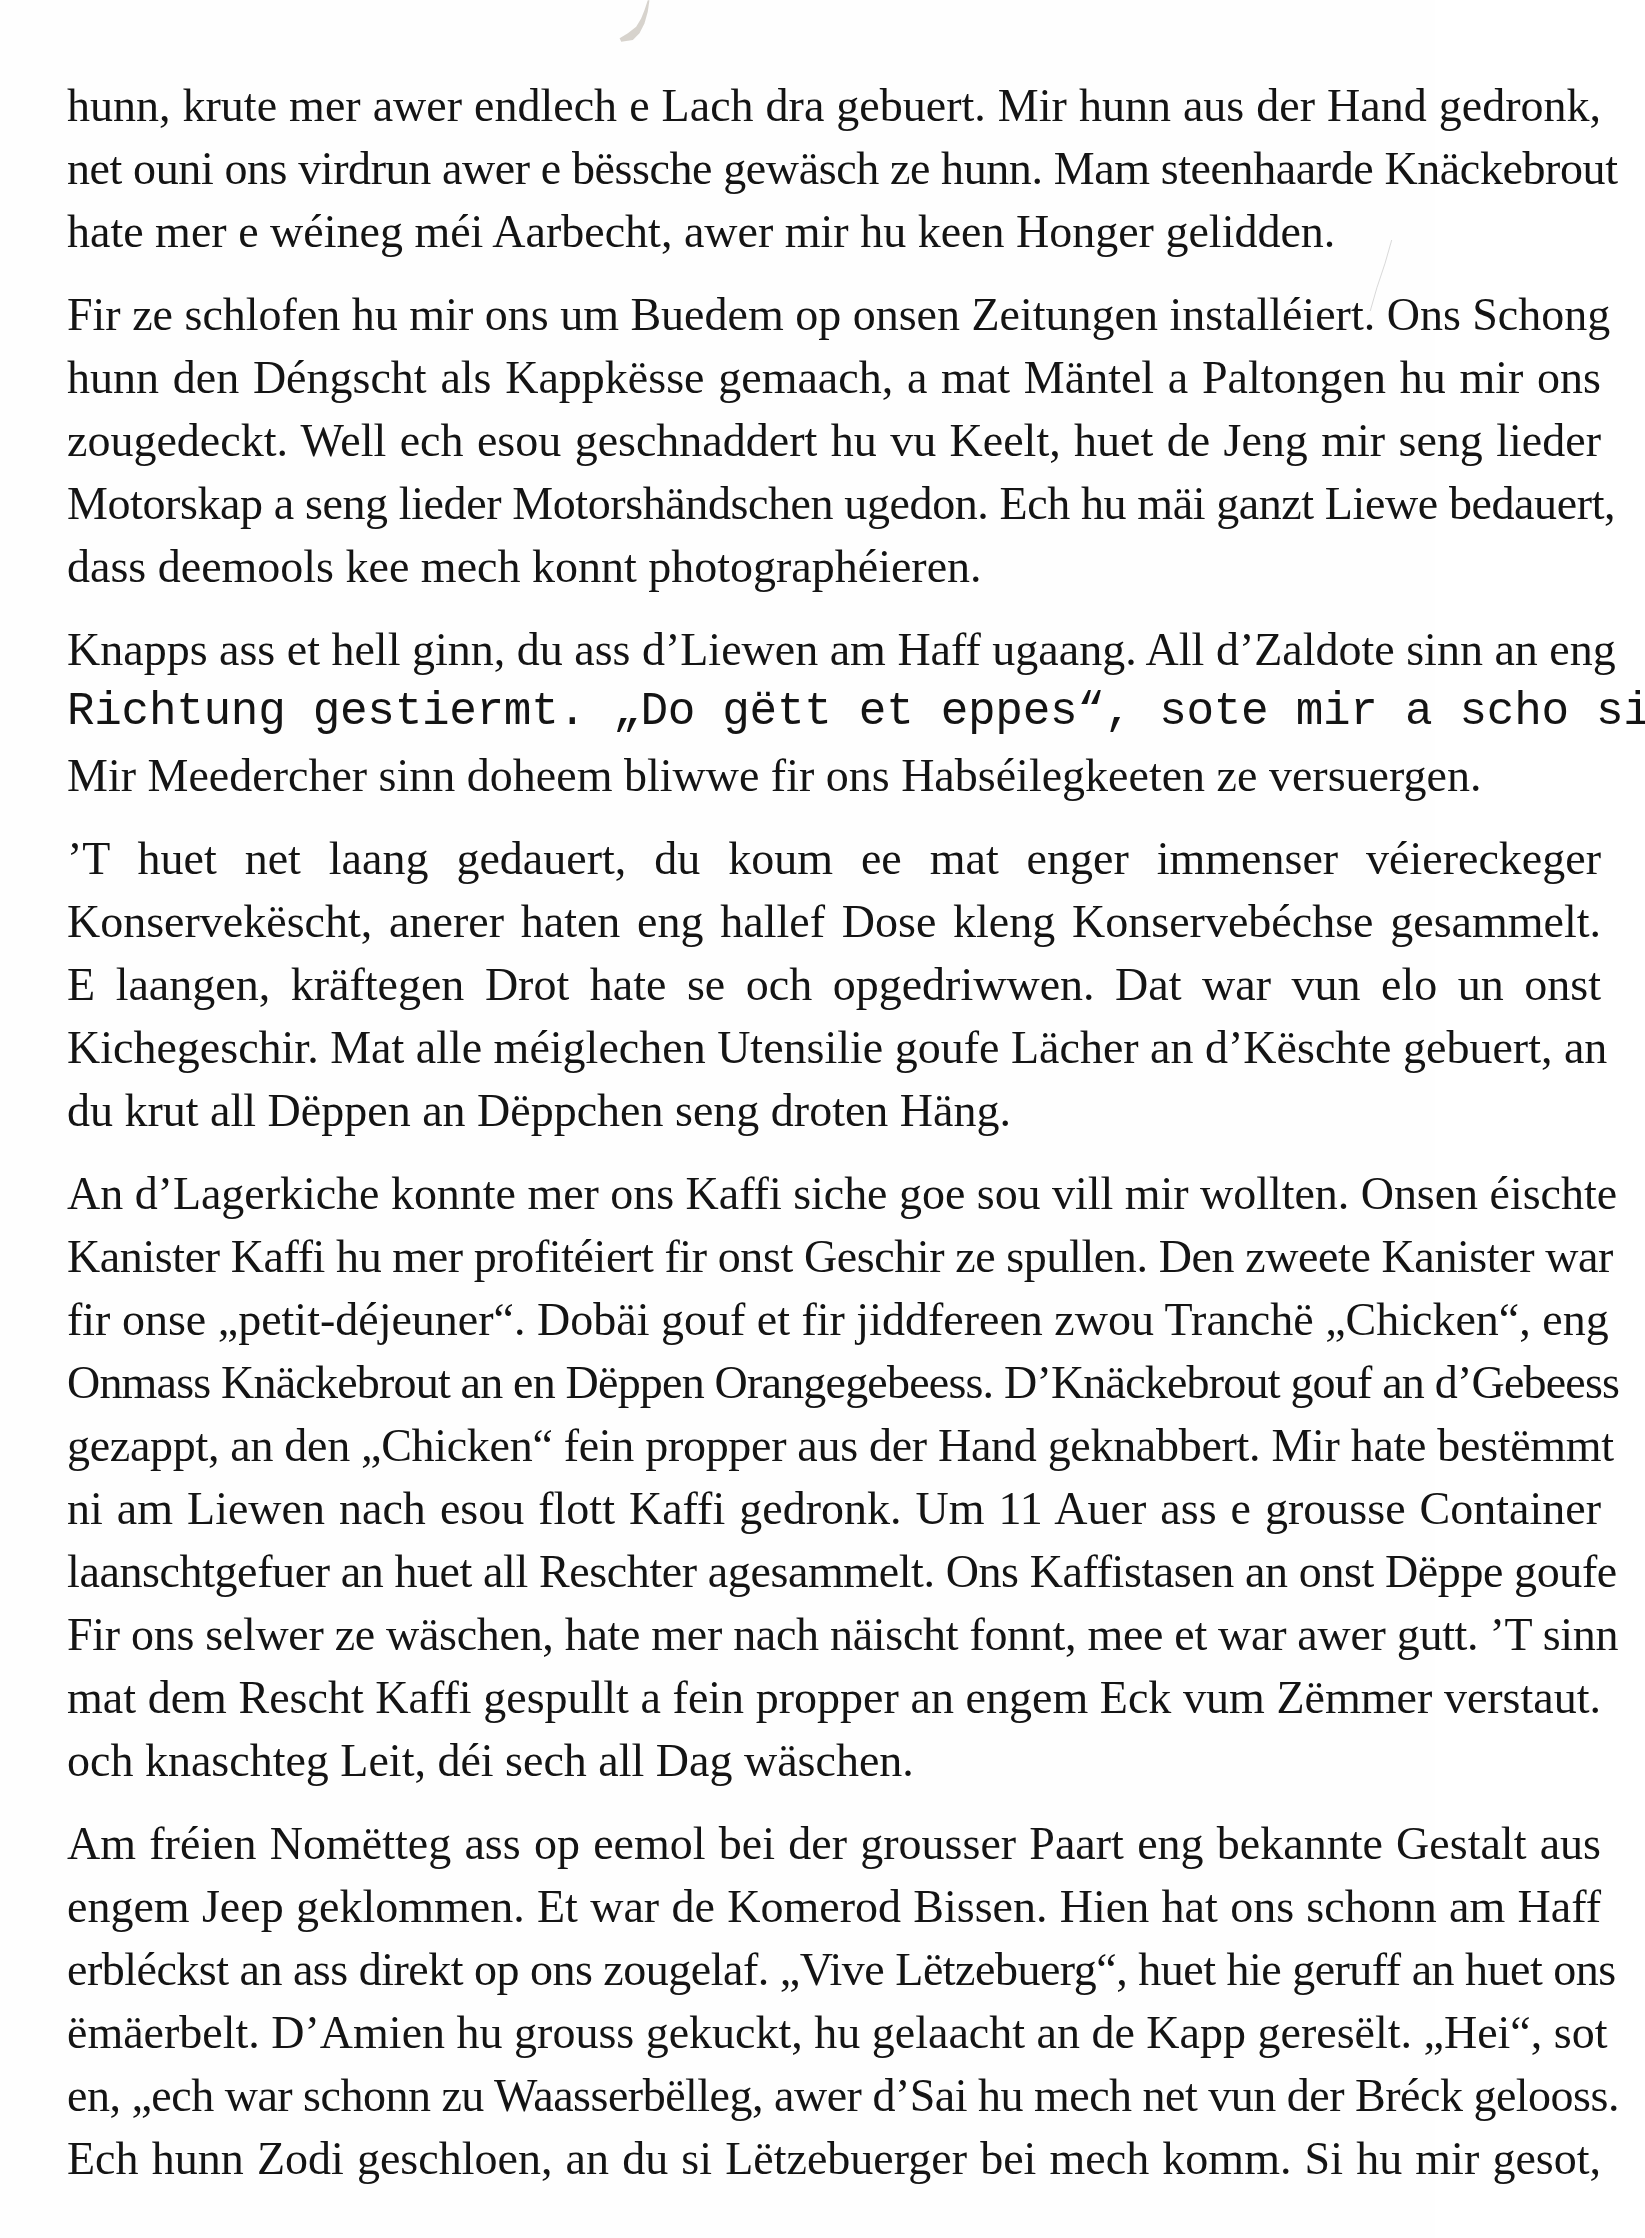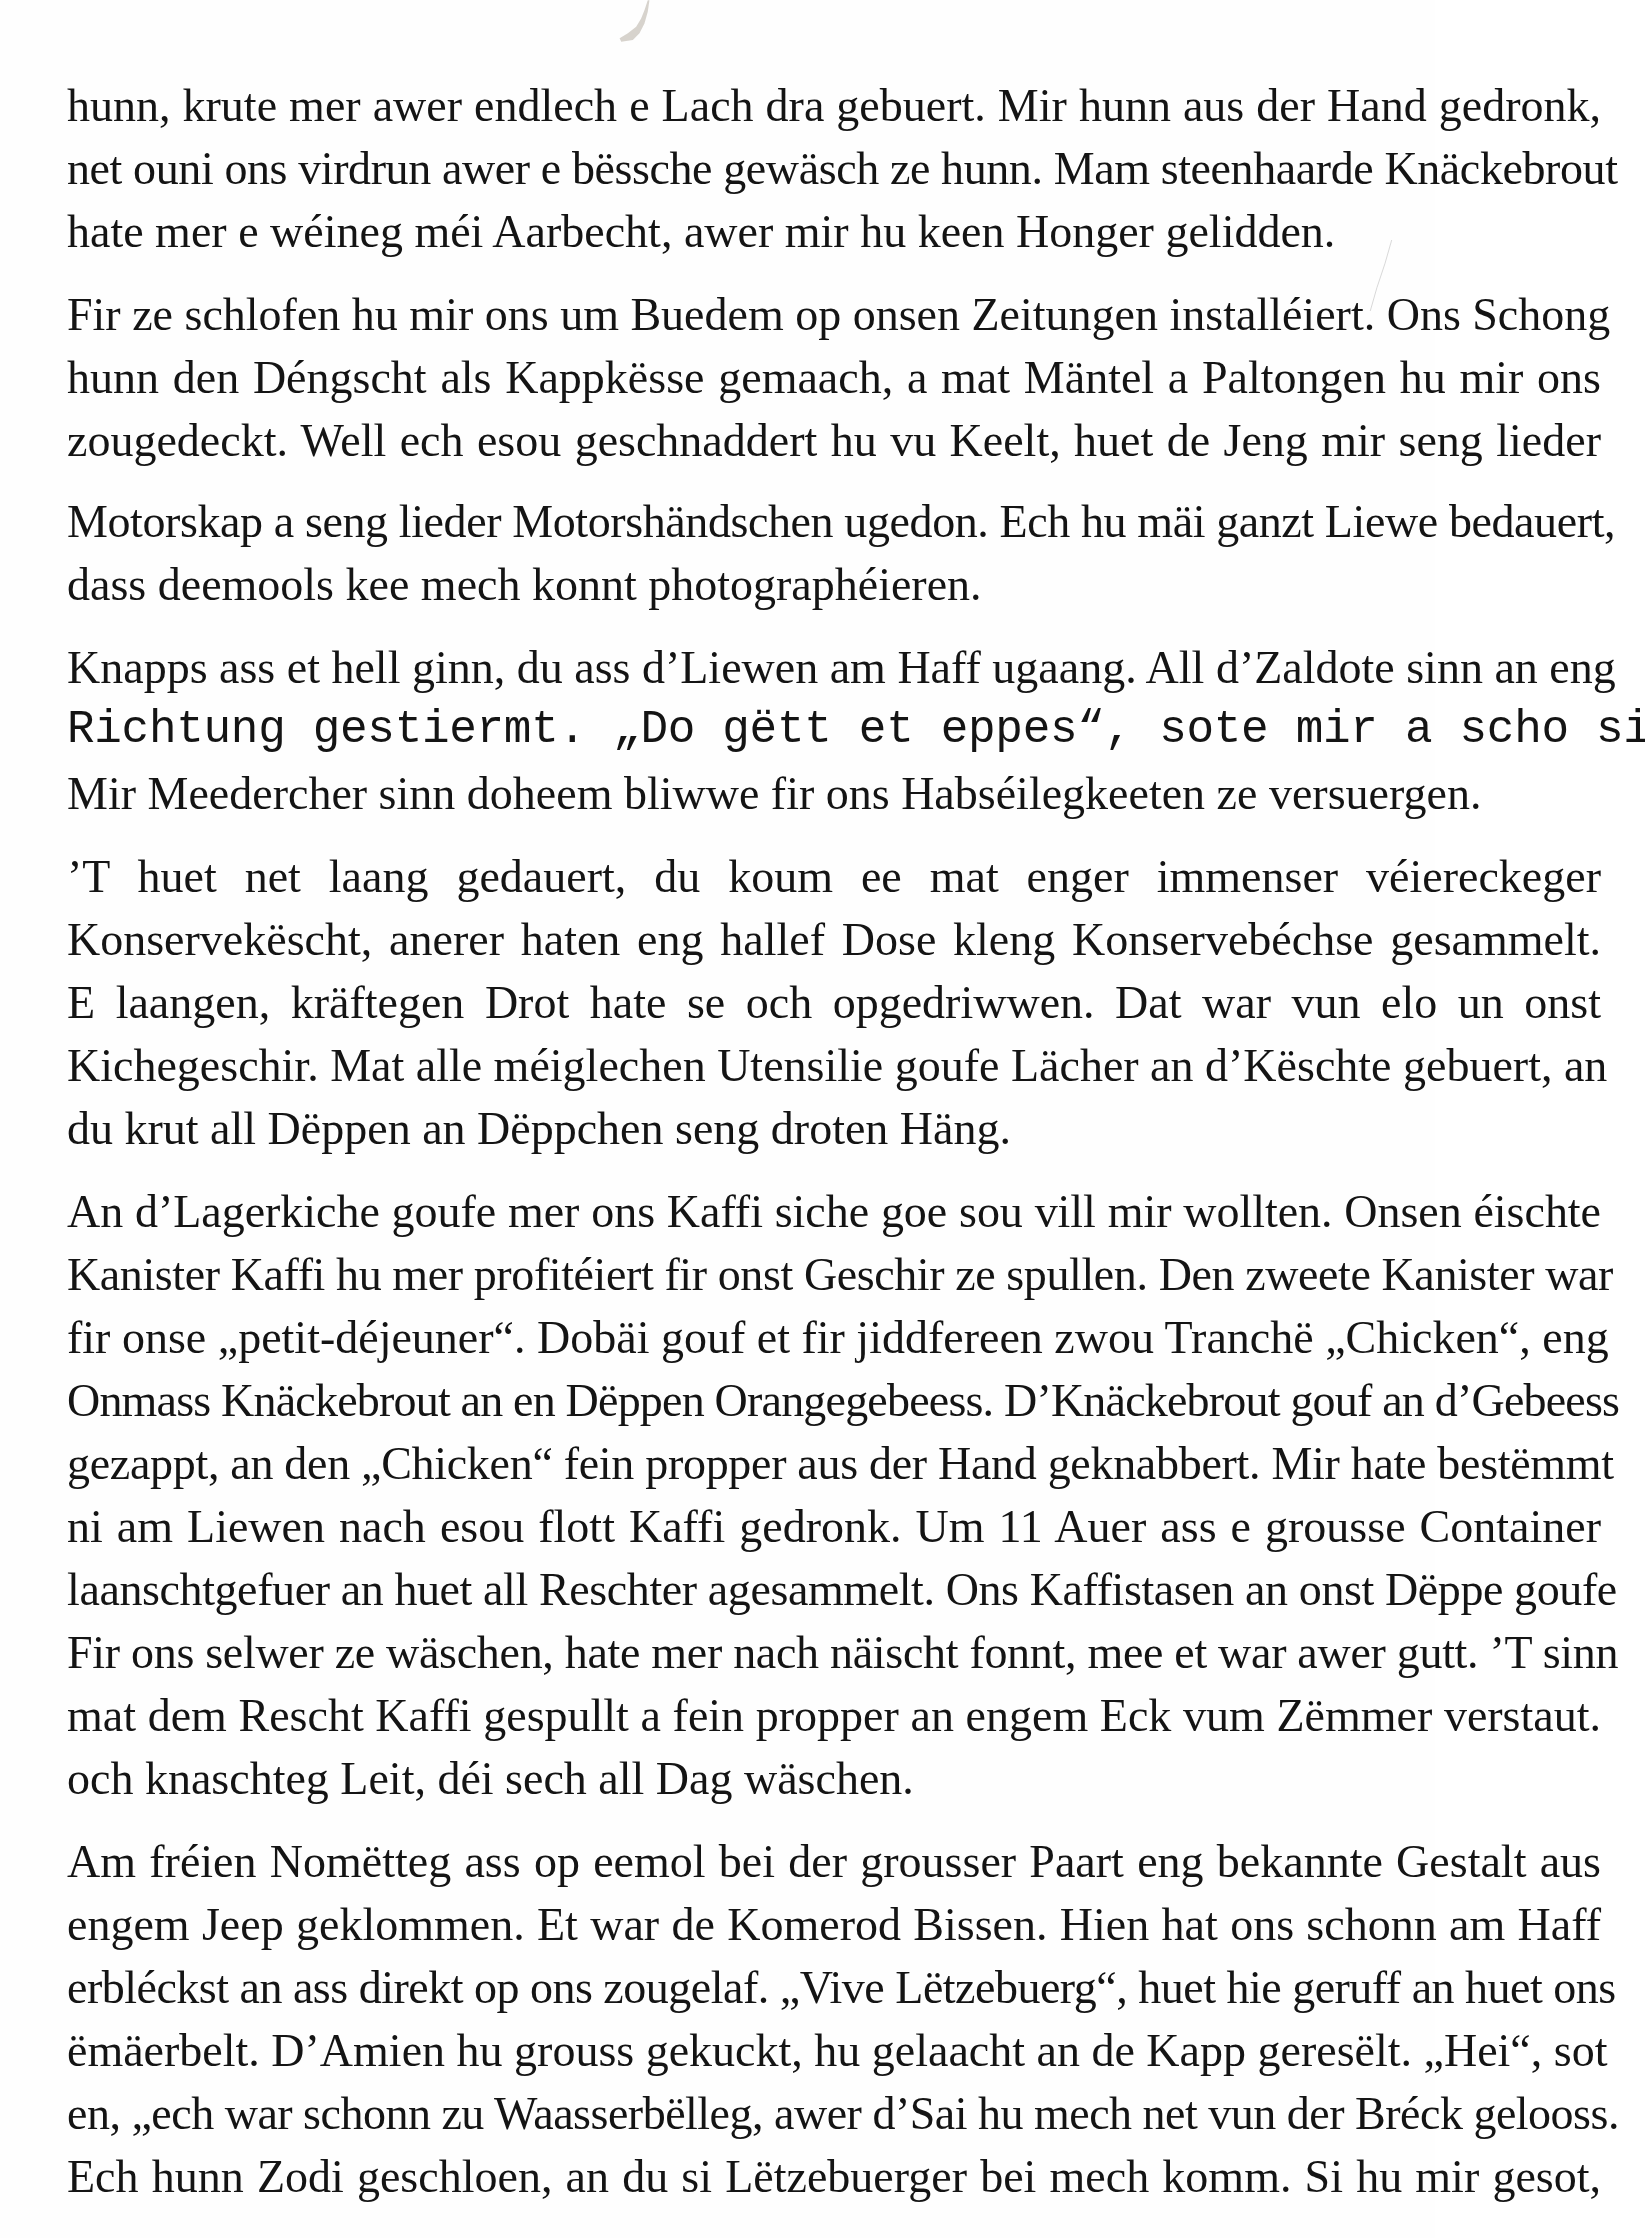--- a/index.html
+++ b/index.html
@@ -86,40 +86,40 @@
     <p>
       <span class="line" style="white-space: nowrap; display: block;">hunn, krute mer awer endlech e Lach dra gebuert. Mir hunn aus der Hand gedronk,</span>
       <span class="line" style="white-space: nowrap; display: block; letter-spacing: -0.4px;">net ouni ons virdrun awer e bëssche gewäsch ze hunn. Mam steenhaarde Knäckebrout</span>
       <span class="line last">hate mer e wéineg méi Aarbecht, awer mir hu keen Honger gelidden.</span>
     </p>
 
     <p>
       <span class="line" style="white-space: nowrap; display: block;">Fir ze schlofen hu mir ons um Buedem op onsen Zeitungen installéiert. Ons Schong</span>
       <span class="line" style="white-space: nowrap; display: block;">hunn den Déngscht als Kappkësse gemaach, a mat Mäntel a Paltongen hu mir ons</span>
       <span class="line" style="white-space: nowrap; display: block;">zougedeckt. Well ech esou geschnaddert hu vu Keelt, huet de Jeng mir seng lieder</span>
-      <span class="line" style="white-space: nowrap; display: block; letter-spacing: -0.4px; margin-top: 18px;">Motorskap a seng lieder Motorshändschen ugedon. Ech hu mäi ganzt Liewe bedauert,</span>
+      <span class="line" style="white-space: nowrap; display: block; letter-spacing: -0.4px;">Motorskap a seng lieder Motorshändschen ugedon. Ech hu mäi ganzt Liewe bedauert,</span>
       <span class="line last">dass deemools kee mech konnt photographéieren.</span>
     </p>
 
     <p>
       <span class="line" style="white-space: nowrap; display: block;">Knapps ass et hell ginn, du ass d’Liewen am Haff ugaang. All d’Zaldote sinn an eng</span>
       <span class="line" style="white-space: nowrap; display: block; letter-spacing: -0.3px; font-family: Liberation Mono, monospace;">Richtung gestiermt. „Do gëtt et eppes“, sote mir a scho sinn ons Männer mat gerannt.</span>
       <span class="line last">Mir Meedercher sinn doheem bliwwe fir ons Habséilegkeeten ze versuergen.</span>
     </p>
 
     <p>
       <span class="line" style="white-space: nowrap; display: block;">’T huet net laang gedauert, du koum ee mat enger immenser véiereckeger</span>
       <span class="line" style="white-space: nowrap; display: block;">Konservekëscht, anerer haten eng hallef Dose kleng Konservebéchse gesammelt.</span>
       <span class="line" style="white-space: nowrap; display: block;">E laangen, kräftegen Drot hate se och opgedriwwen. Dat war vun elo un onst</span>
       <span class="line" style="white-space: nowrap; display: block;">Kichegeschir. Mat alle méiglechen Utensilie goufe Lächer an d’Këschte gebuert, an</span>
       <span class="line last">du krut all Dëppen an Dëppchen seng droten Häng.</span>
     </p>
 
     <p>
-      <span class="line" style="white-space: nowrap; display: block; letter-spacing: -0.03px;">An d’Lagerkiche goufe mer ons Kaffi siche goe sou vill mir wollten. Onsen éischte</span>
+      <span class="line" style="white-space: nowrap; display: block; letter-spacing: -0.03px;">An d’Lagerkiche konnte mer ons Kaffi siche goe sou vill mir wollten. Onsen éischte</span>
       <span class="line" style="white-space: nowrap; display: block; letter-spacing: -0.4px;">Kanister Kaffi hu mer profitéiert fir onst Geschir ze spullen. Den zweete Kanister war</span>
       <span class="line" style="white-space: nowrap; display: block;">fir onse „petit-déjeuner“. Dobäi gouf et fir jiddfereen zwou Tranchë „Chicken“, eng</span>
       <span class="line" style="white-space: nowrap; display: block; letter-spacing: -0.8px;">Onmass Knäckebrout an en Dëppen Orangegebeess. D’Knäckebrout gouf an d’Gebeess</span>
       <span class="line" style="white-space: nowrap; display: block; letter-spacing: -0.3px;">gezappt, an den „Chicken“ fein propper aus der Hand geknabbert. Mir hate bestëmmt</span>
       <span class="line" style="white-space: nowrap; display: block;">ni am Liewen nach esou flott Kaffi gedronk. Um 11 Auer ass e grousse Container</span>
       <span class="line" style="white-space: nowrap; display: block; letter-spacing: -0.4px;">laanschtgefuer an huet all Reschter agesammelt. Ons Kaffistasen an onst Dëppe goufe</span>
       <span class="line" style="white-space: nowrap; display: block; letter-spacing: -0.3px;">Fir ons selwer ze wäschen, hate mer nach näischt fonnt, mee et war awer gutt. ’T sinn</span>
       <span class="line" style="white-space: nowrap; display: block;">mat dem Rescht Kaffi gespullt a fein propper an engem Eck vum Zëmmer verstaut.</span>
       <span class="line last">och knaschteg Leit, déi sech all Dag wäschen.</span>
     </p>

